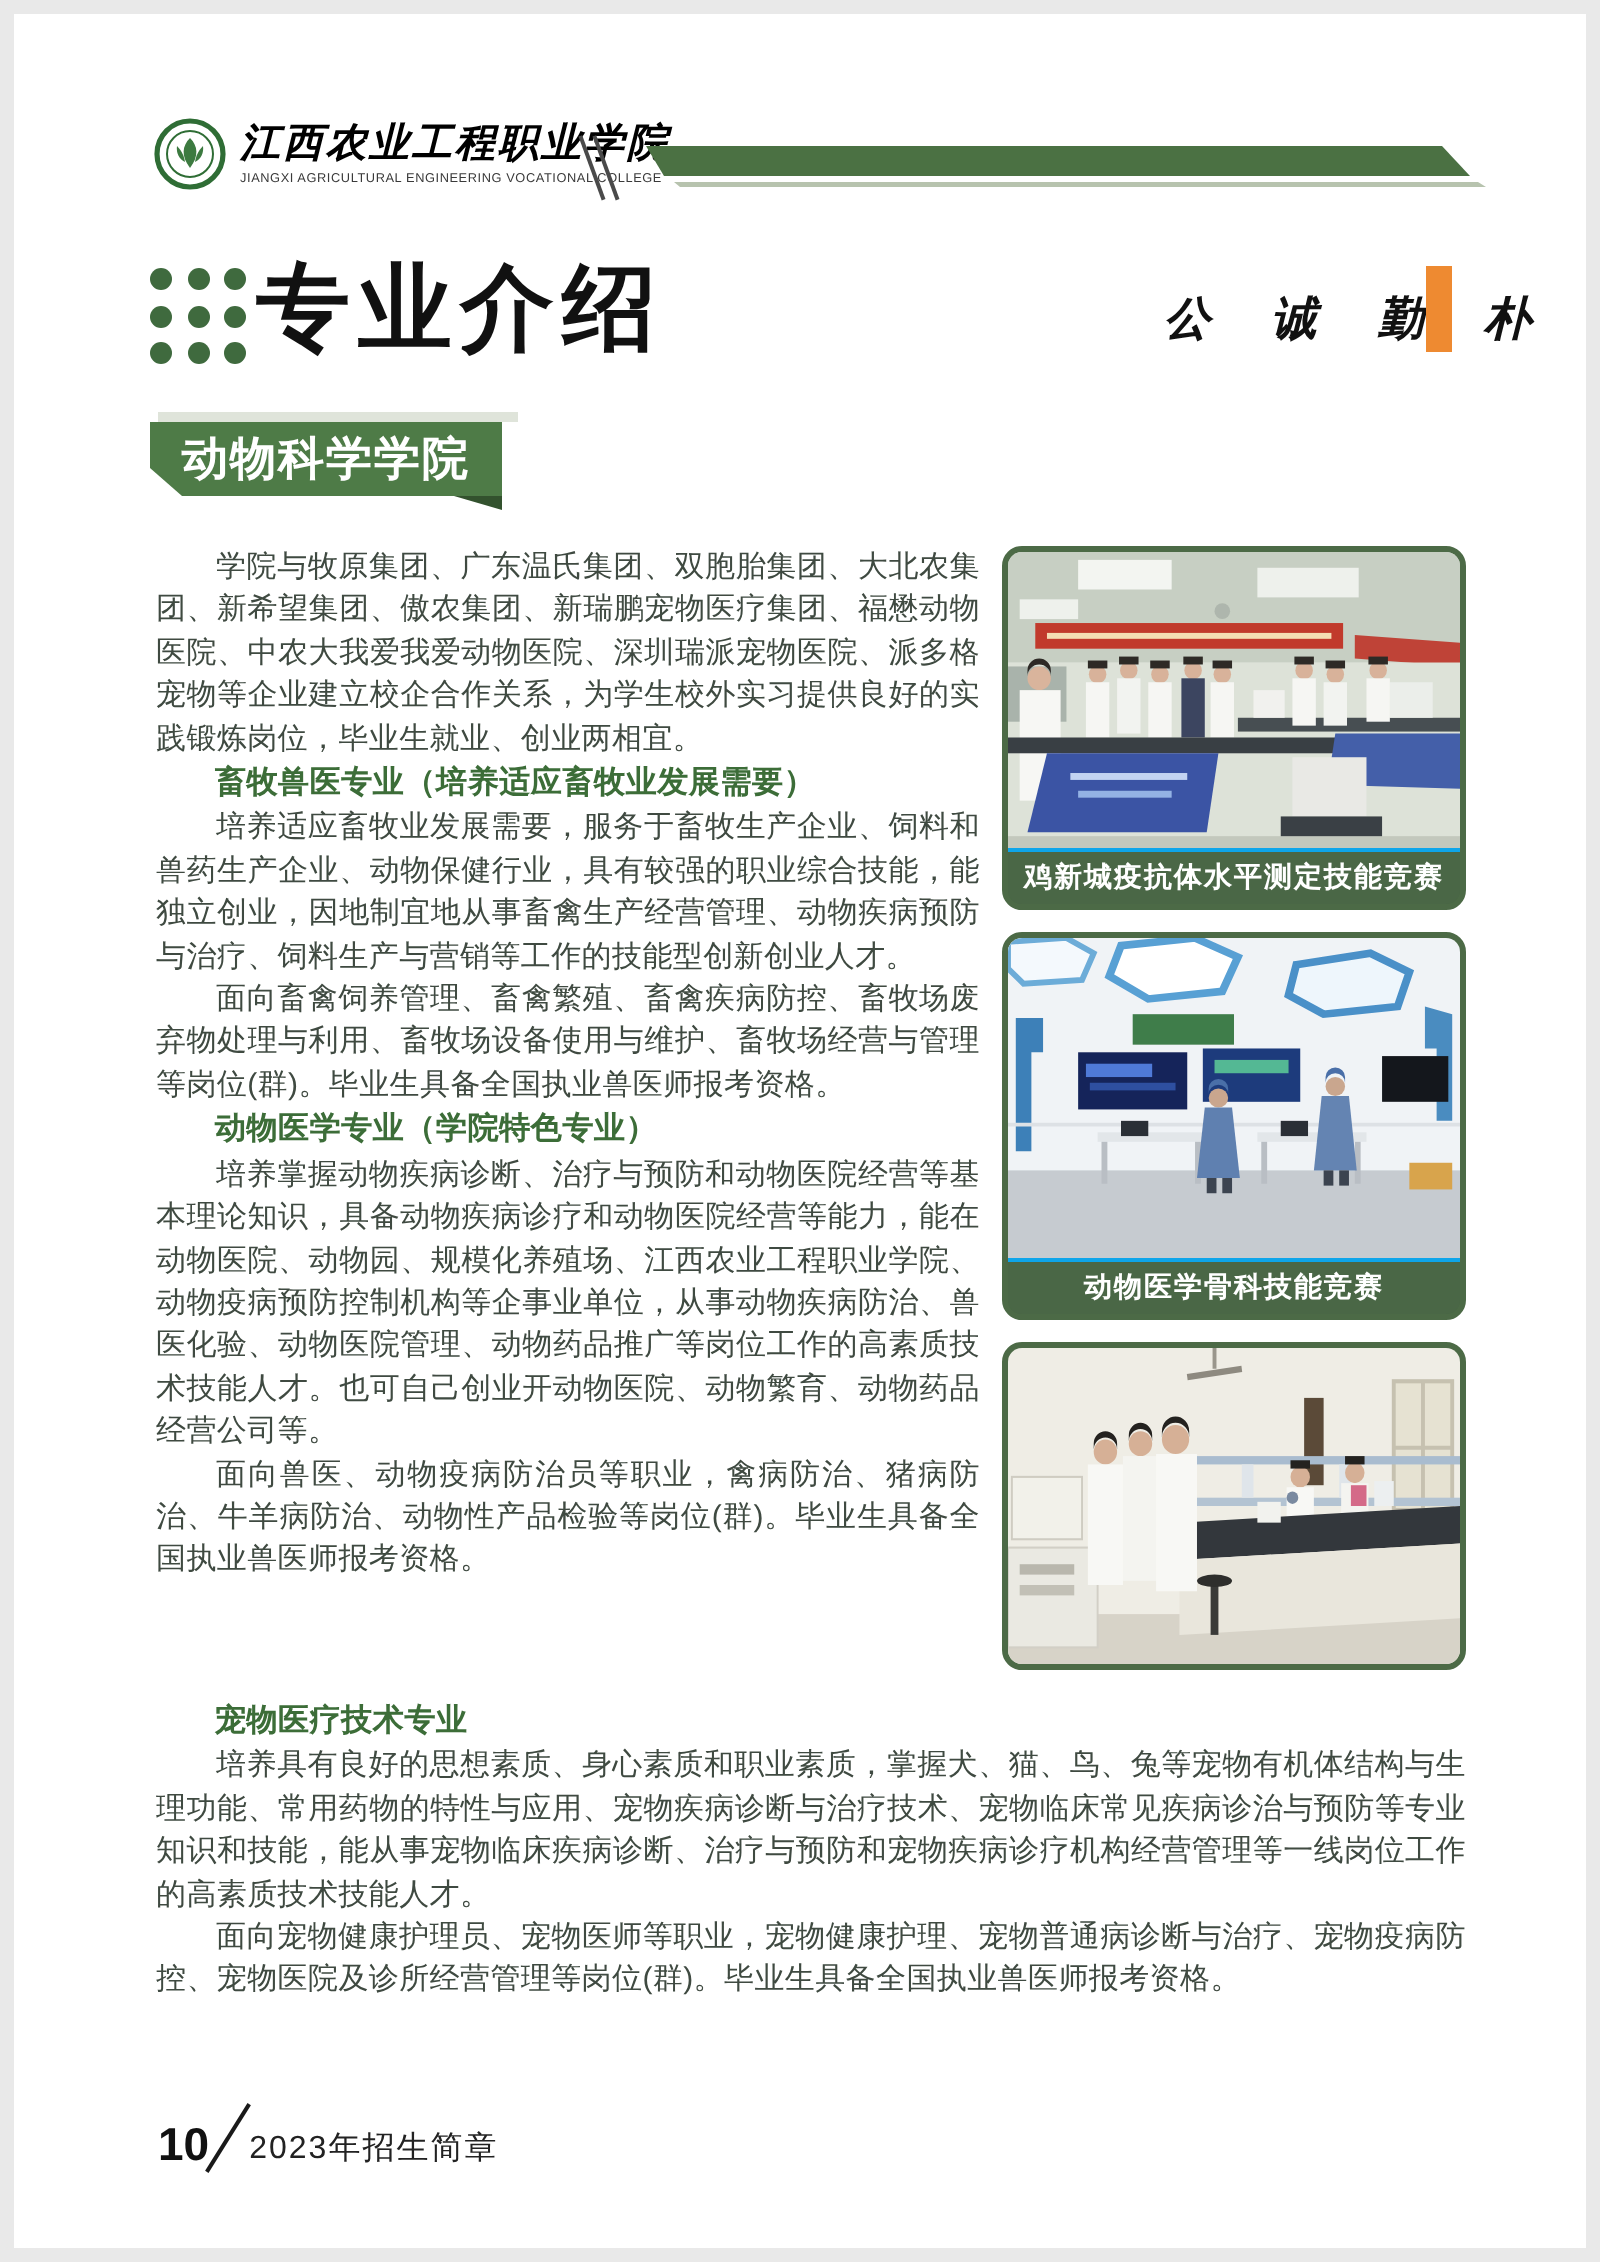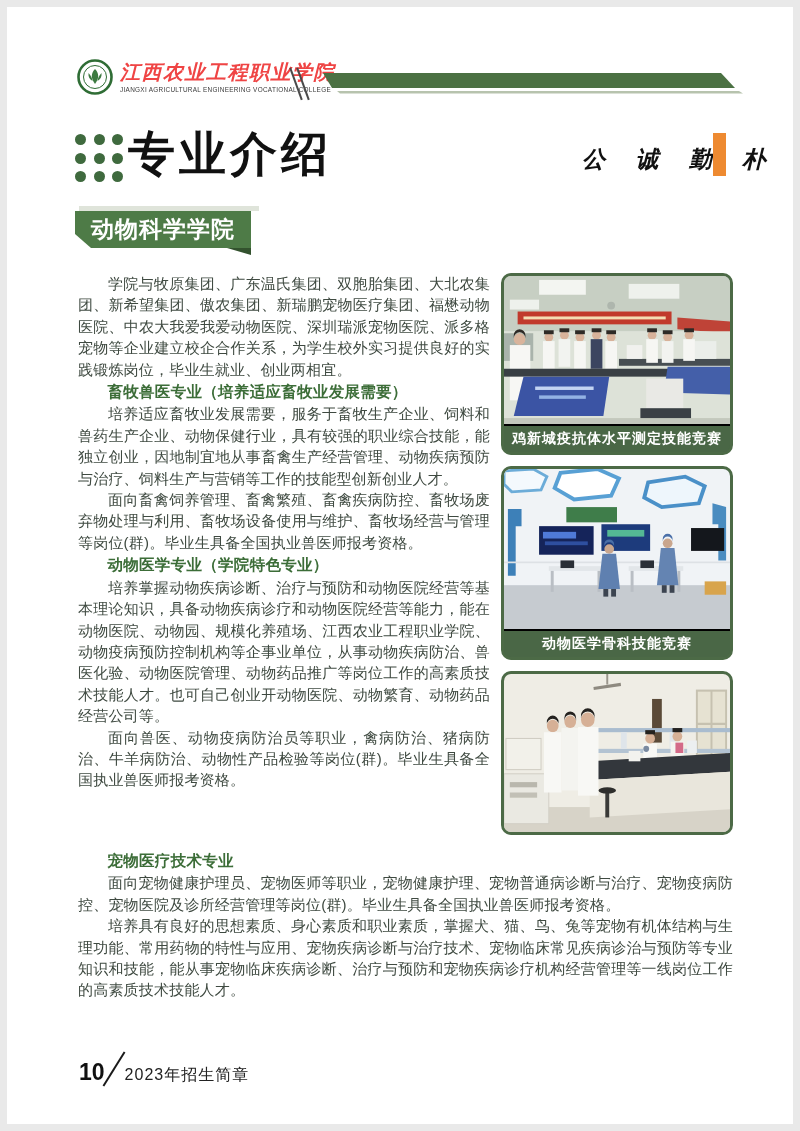--- a/index.html
+++ b/index.html
@@ -8,21 +8,21 @@
     background:#e9e9e9;
     font-family:"Liberation Sans","DejaVu Sans",sans-serif;
   }
   .page{position:absolute;left:7px;top:7px;width:786px;height:1117px;background:#ffffff;}
 
   
   .logo-row{position:absolute;left:70px;top:52px;display:flex;align-items:flex-start;}
   .logo-svg{width:36px;height:36px;flex:0 0 auto;}
   .college-names{margin-left:7px;padding-top:2px;}
   .college-zh{font-family:"Liberation Serif","DejaVu Serif",serif;font-weight:bold;
-    font-size:20px;color:#ef4444;letter-spacing:1.5px;line-height:22px;font-style:italic;}
+    font-size:20px;color:#000000;letter-spacing:1.5px;line-height:22px;font-style:italic;}
   .college-en{font-size:6.4px;color:#3a3a3a;letter-spacing:0.3px;margin-top:3px;}
 
   .diag-lines{position:absolute;left:284px;top:60px;width:22px;height:34px;}
   .diag-lines span{position:absolute;top:0;width:1.5px;height:34px;background:#4a4a4a;transform:rotate(-20deg);}
   .diag-lines span:nth-child(1){left:4px;}
   .diag-lines span:nth-child(2){left:11px;}
 
   .top-banner{position:absolute;left:316px;top:66px;width:412px;height:15px;background:#4b7143;
     clip-path:polygon(0 0,calc(100% - 14px) 0,100% 100%,9px 100%);}
   .top-banner-underline{position:absolute;left:330px;top:84px;width:406px;height:2.5px;background:#b7c3ae;
@@ -52,21 +52,21 @@
   .text-col{width:412px;}
   .photo-col{width:232px;}
   p.body{margin:0;font-size:15px;line-height:21.4px;text-align:justify;text-indent:2em;letter-spacing:0.2px;}
   h3.major{margin:1px 0 1px 0;font-size:15.5px;line-height:21.4px;color:#3c6d38;font-weight:bold;text-indent:1.9em;letter-spacing:0.3px;}
   .fullwidth{margin-top:4px;}
 
   
   .photo-card{border:3px solid #4c6a46;border-radius:10px;overflow:hidden;background:#4a6746;margin-bottom:11px;}
   .photo-card svg{display:block;width:100%;}
   .photo-caption{height:26px;line-height:25px;text-align:center;color:#fff;font-size:14px;font-weight:bold;
-    background:#4a6746;border-top:2px solid #000000;letter-spacing:1px;}
+    background:#4a6746;border-top:2px solid #0ea5e9;letter-spacing:1px;}
 
   
   .footer{position:absolute;left:72px;top:1042px;display:flex;align-items:flex-end;}
   .page-num{font-size:23px;font-weight:bold;color:#111;line-height:30px;}
   .footer-slash{width:2px;height:40px;background:#1a1a1a;transform:rotate(32deg);margin:0 10px -2px 8px;}
   .footer-text{font-size:16px;color:#222;line-height:24px;letter-spacing:1px;}
 </style>
 </head>
 <body>
 
@@ -267,22 +267,22 @@
             <rect x="104" y="112" width="4" height="26" fill="#3a3a38"></rect>
               <ellipse cx="106" cy="112" rx="9" ry="3" fill="#2e2e2c"></ellipse>
           </svg>
         </div>
 
       </div>
     </div>
 
     <div class="fullwidth">
       <h3 class="major">宠物医疗技术专业</h3>
+      <p class="body">培养具有良好的思想素质、身心素质和职业素质，掌握犬、猫、鸟、兔等宠物有机体结构与生理功能、常用药物的特性与应用、宠物疾病诊断与治疗技术、宠物临床常见疾病诊治与预防等专业知识和技能，能从事宠物临床疾病诊断、治疗与预防和宠物疾病诊疗机构经营管理等一线岗位工作的高素质技术技能人才。</p>
       <p class="body">面向宠物健康护理员、宠物医师等职业，宠物健康护理、宠物普通病诊断与治疗、宠物疫病防控、宠物医院及诊所经营管理等岗位(群)。毕业生具备全国执业兽医师报考资格。</p>
-      <p class="body">培养具有良好的思想素质、身心素质和职业素质，掌握犬、猫、鸟、兔等宠物有机体结构与生理功能、常用药物的特性与应用、宠物疾病诊断与治疗技术、宠物临床常见疾病诊治与预防等专业知识和技能，能从事宠物临床疾病诊断、治疗与预防和宠物疾病诊疗机构经营管理等一线岗位工作的高素质技术技能人才。</p>
     </div>
   </div>
 
   <div class="footer">
     <span class="page-num">10</span>
     <span class="footer-slash"></span>
     <span class="footer-text">2023年招生简章</span>
   </div>
 
 </div>

